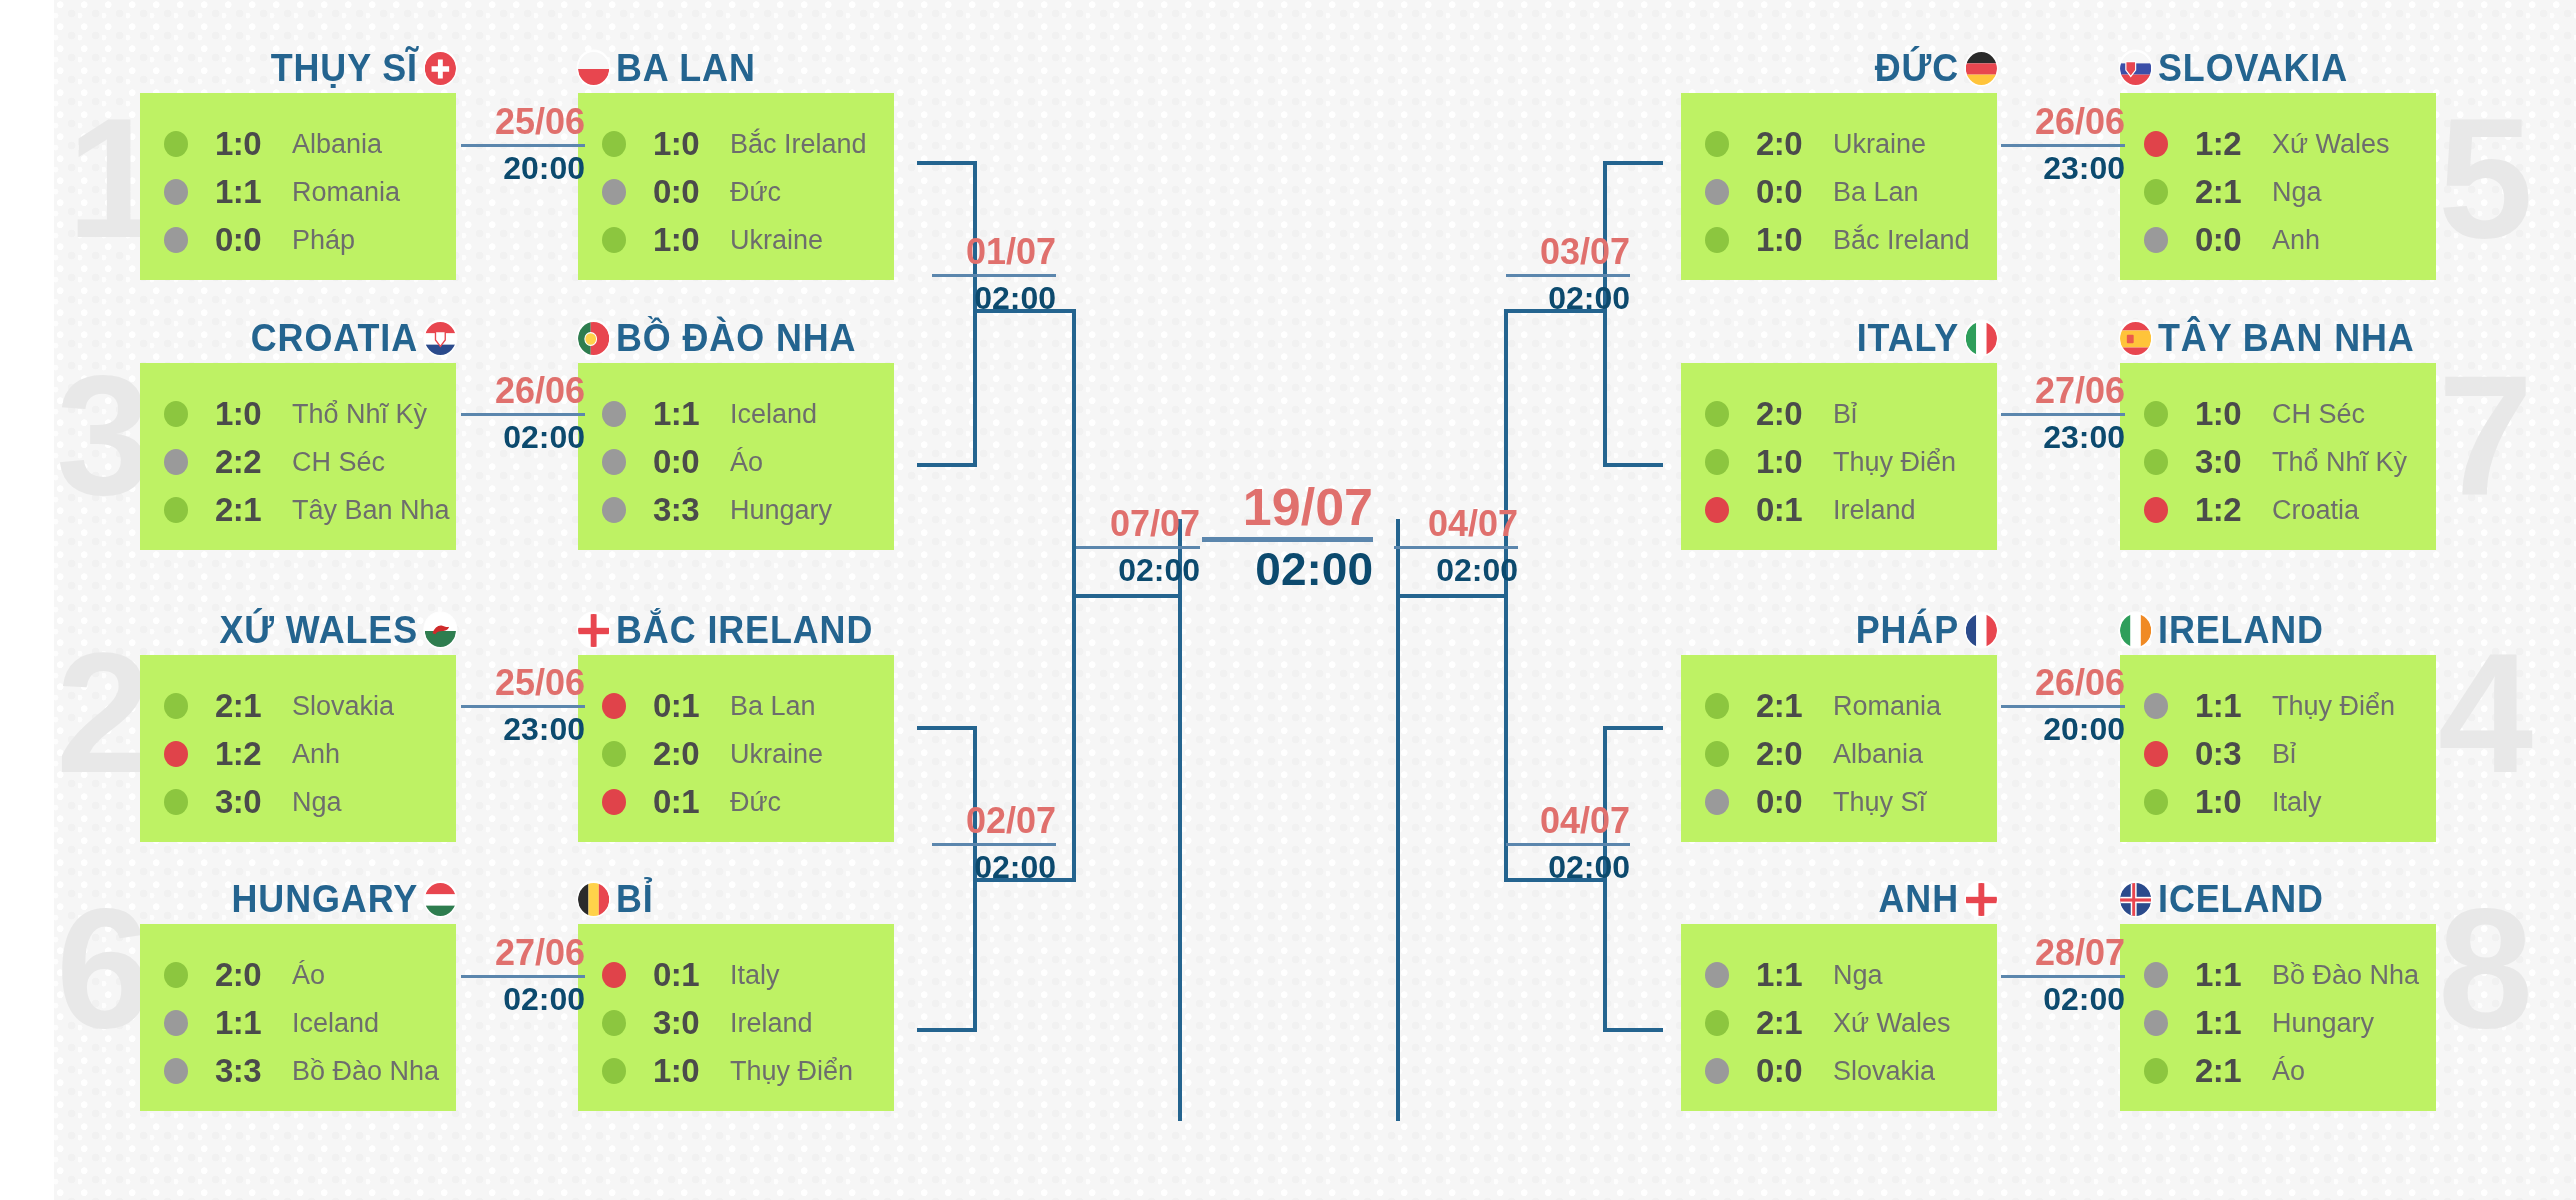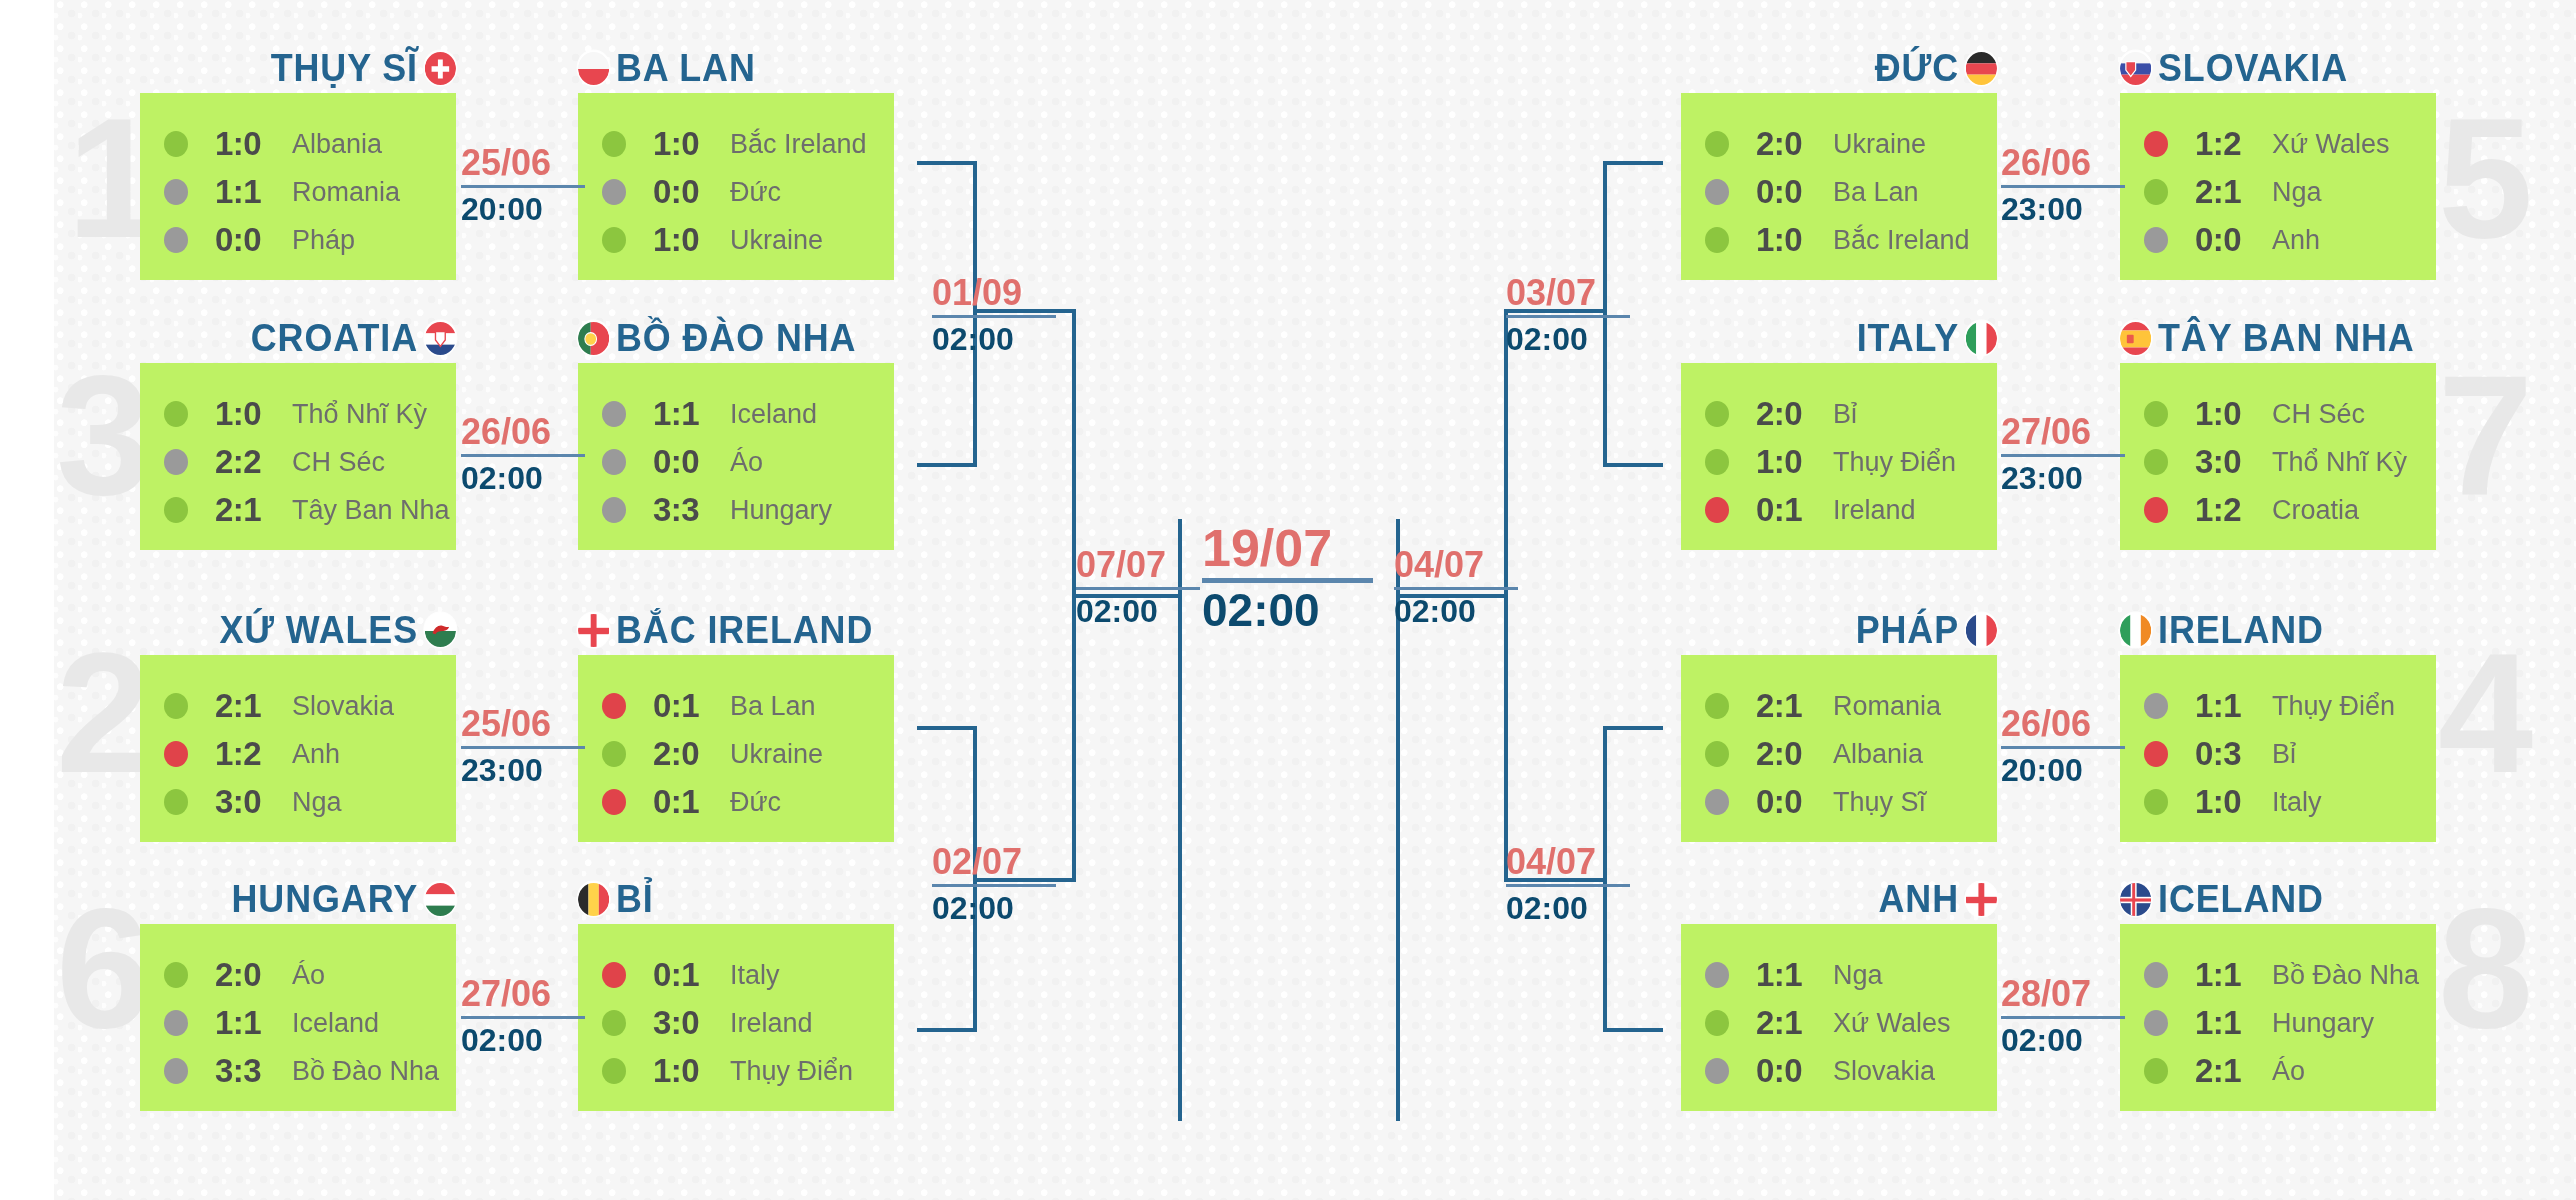--- a/index.html
+++ b/index.html
@@ -94,23 +94,22 @@
   .opp{
     font-family:"Liberation Sans", sans-serif;
     font-size:27px;
     color:#6d6d6d;
     white-space:nowrap;
   }
 
   
   .dt{
     position:absolute;
-    text-align:left;
+    text-align:right;
     width:124px;
-    margin-top:41px;
   }
   .dt .d{
     font-family:"Liberation Sans Narrow","Liberation Sans", sans-serif;
     font-weight:700;
     font-size:36px;
     color:#e0706d;
     letter-spacing:0px;
     line-height:1.02;
   }
   .dt .bar{
@@ -798,21 +797,21 @@
     <div class="bar"></div>
     <div class="t">20:00</div>
   </div>
   <div class="dt" style="left:2001px;top:935px;">
     <div class="d">28/07</div>
     <div class="bar"></div>
     <div class="t">02:00</div>
   </div>
 
   <div class="dt" style="left:932px;top:234px;">
-    <div class="d">01/09</div>
+    <div class="d">01/07</div>
     <div class="bar"></div>
     <div class="t">02:00</div>
   </div>
   <div class="dt" style="left:932px;top:803px;">
     <div class="d">02/07</div>
     <div class="bar"></div>
     <div class="t">02:00</div>
   </div>
   <div class="dt" style="left:1506px;top:234px;">
     <div class="d">03/07</div>

